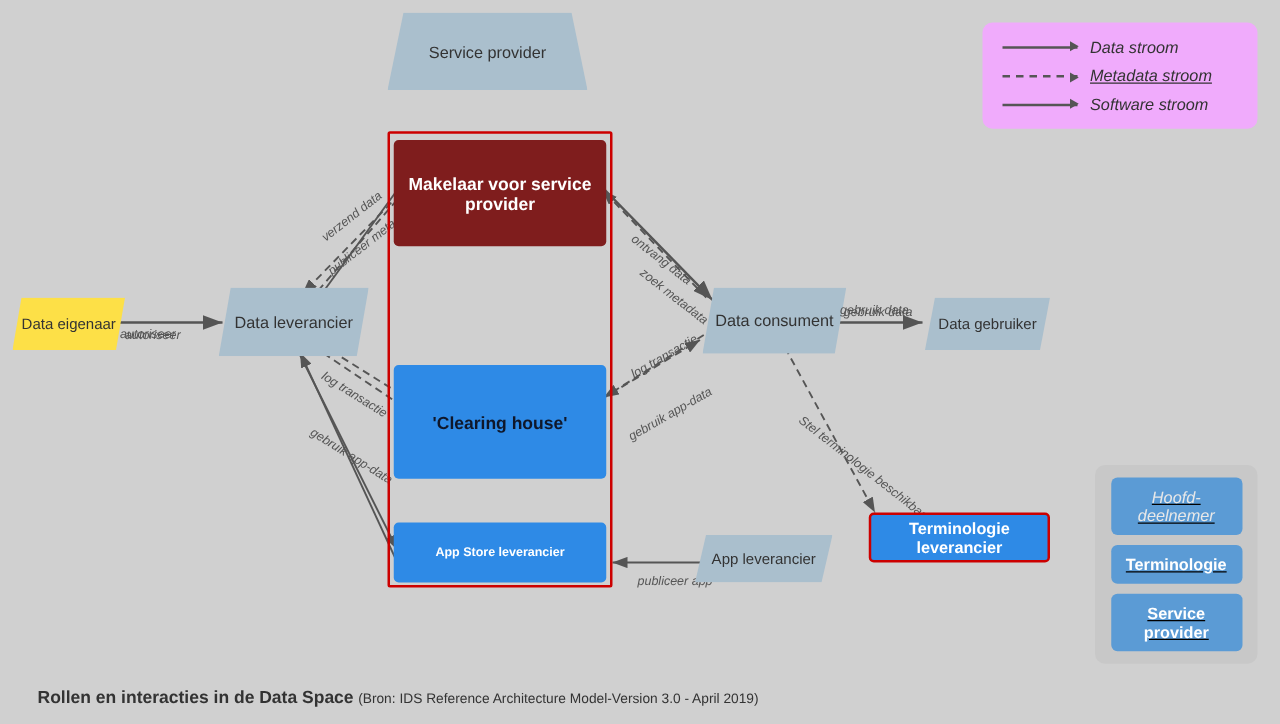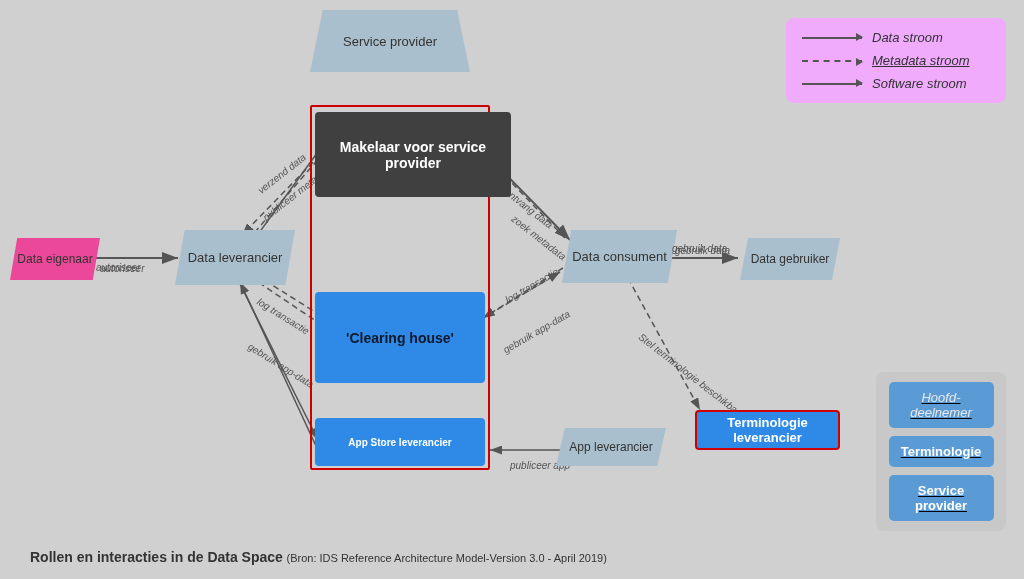--- a/index.html
+++ b/index.html
@@ -183,31 +183,31 @@
 
   <div class="arrow-label" style="left:640px; top:330px; transform:rotate(38deg); transform-origin:left center;">Stel terminologie beschikbaar</div>
 
   <div class="arrow-label" style="left:510px; top:460px;">publiceer app</div>
   <div class="arrow-label" style="left:675px; top:245px;">gebruik data</div>
 
   <div style="position:absolute; top:10px; left:310px; width:160px; height:62px; background:#aabfcd; clip-path:polygon(8% 0%, 92% 0%, 100% 100%, 0% 100%); display:flex; align-items:center; justify-content:center; text-align:center; font-size:13px; color:#333; font-weight:500;">
     <span>Service provider</span>
   </div>
 
-  <div style="position:absolute; top:238px; left:10px; width:90px; height:42px; background:#ec4899; clip-path:polygon(8% 0%, 100% 0%, 92% 100%, 0% 100%); display:flex; align-items:center; justify-content:center; text-align:center; font-size:12px; color:#333;">
+  <div style="position:absolute; top:238px; left:10px; width:90px; height:42px; background:#fde047; clip-path:polygon(8% 0%, 100% 0%, 92% 100%, 0% 100%); display:flex; align-items:center; justify-content:center; text-align:center; font-size:12px; color:#333;">
     <span>Data eigenaar</span>
   </div>
 
   <div style="position:absolute; top:230px; left:175px; width:120px; height:55px; background:#aabfcd; clip-path:polygon(8% 0%, 100% 0%, 92% 100%, 0% 100%); display:flex; align-items:center; justify-content:center; text-align:center; font-size:13px; color:#333; font-weight:500;">
     <span>Data leverancier</span>
   </div>
 
   <div style="position:absolute; top:105px; left:310px; width:180px; height:365px; border:2.5px solid #cc0000; border-radius:2px; pointer-events:none;"></div>
 
-  <div style="position:absolute; top:112px; left:315px; width:196px; height:85px; background:#404040; color:white; font-weight:bold; border-radius:4px; display:flex; align-items:center; justify-content:center; text-align:center; font-size:14px;">
+  <div style="position:absolute; top:112px; left:315px; width:170px; height:85px; background:#7f1d1d; color:white; font-weight:bold; border-radius:4px; display:flex; align-items:center; justify-content:center; text-align:center; font-size:14px;">
     <span>Makelaar voor service provider</span>
   </div>
 
   <div style="position:absolute; top:292px; left:315px; width:170px; height:91px; background:#2e8ae6; color:#0f172a; font-weight:bold; border-radius:4px; display:flex; align-items:center; justify-content:center; text-align:center; font-size:14px;">
     <span>'Clearing house'</span>
   </div>
 
   <div style="position:absolute; top:418px; left:315px; width:170px; height:48px; background:#2e8ae6; color:white; font-weight:bold; border-radius:4px; display:flex; align-items:center; justify-content:center; text-align:center; font-size:10px;">
     <span>App Store leverancier</span>
   </div>

